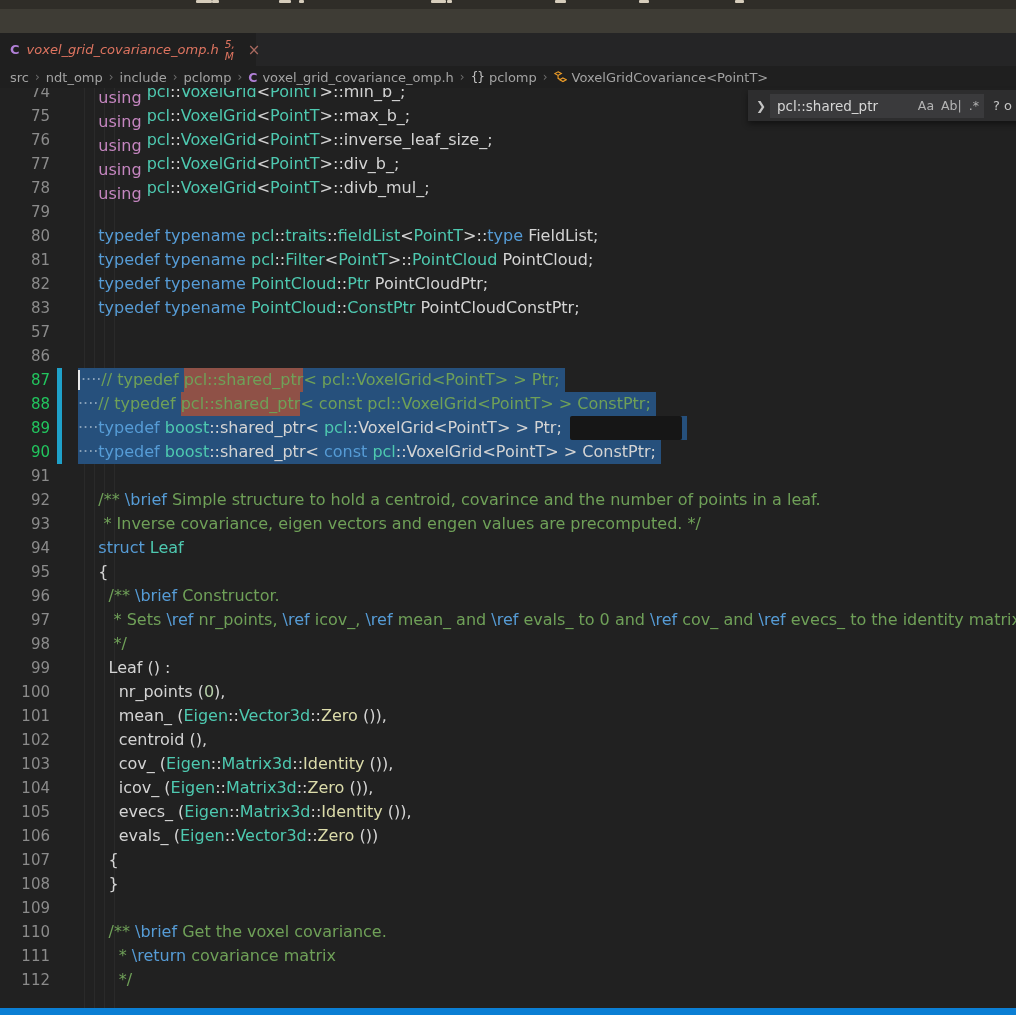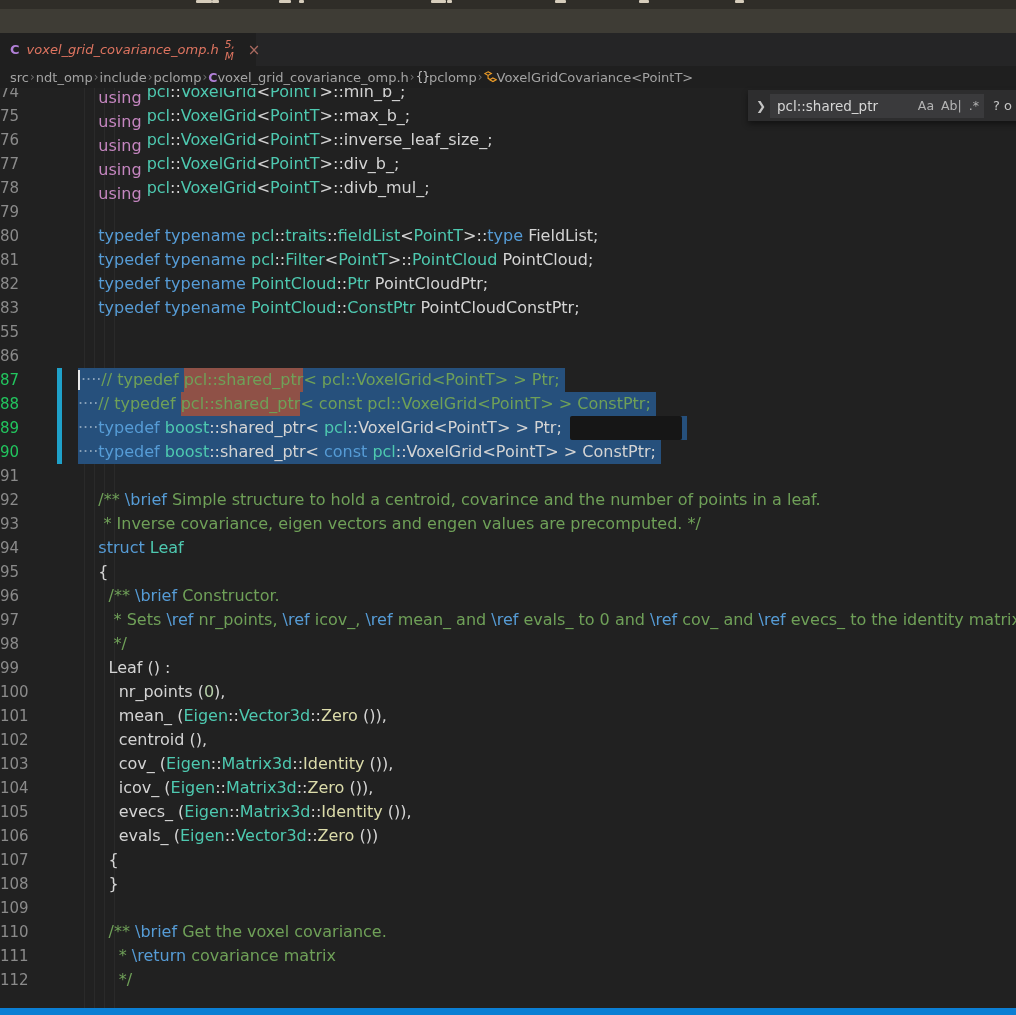--- a/index.html
+++ b/index.html
@@ -15,34 +15,34 @@
   
   .tabbar { position:absolute; left:0; top:33px; width:100%; height:33px; background:#252526; display:flex; }
   .tab { width:256px; height:33px; background:#1f1f1f; display:flex; align-items:center; padding:0 10px; gap:7px; }
   .tab .cicon { color:#b180d7; font-weight:bold; font-size:13px; }
   .tab .title { font-style:italic; font-size:13px; color:#de7460; }
   .tab .badge { font-style:italic; font-size:10.5px; color:#de7460; margin-left:-1px; }
   .tab .close { color:#a96a60; font-size:15px; margin-left:6px; cursor:pointer; }
 
   
   .breadcrumb { position:absolute; left:0; top:66px; width:100%; height:22px; background:#1f1f1f;
-                display:flex; align-items:center; padding-left:10px; font-size:13px;
+                display:flex; align-items:center; padding-left:10px; gap:5px; font-size:13px;
                 color:#a3a3a3; z-index:5; white-space:nowrap; }
   .breadcrumb .sep { color:#6e6e6e; font-size:12px; padding:0 1px; }
   .breadcrumb .bc-item { cursor:pointer; }
   .breadcrumb .bc-cicon { color:#b180d7; font-weight:bold; font-size:12.5px; }
   .breadcrumb .bc-ns { color:#c5c5c5; font-size:12px; letter-spacing:-1px; }
   .breadcrumb svg { display:block; }
 
   
   .editor-layer { position:absolute; left:0; top:0; width:100%; height:1008px; z-index:1; }
   .guide { position:absolute; top:88px; bottom:0; width:1px; background:rgba(210,210,210,0.05); }
   .rows { position:absolute; left:0; top:80px; width:100%; }
   .row { display:flex; height:24px; align-items:stretch; }
-  .ln { width:50px; font-size:15px; color:#8b8b8b; line-height:24px; flex:none; cursor:pointer; }
+  .ln { width:50px; text-align:right; font-size:15px; color:#8b8b8b; line-height:24px; flex:none; cursor:pointer; }
   .row.active .ln { color:#22c55e; }
   .dec { width:28px; flex:none; position:relative; }
   .modbar { position:absolute; left:7px; top:0; width:5px; height:100%; background:#1fa1c9; }
   .code { flex:1; white-space:pre; font-size:16px; line-height:24px; overflow:visible; position:relative; cursor:text; }
   .content { display:inline-flex; align-items:center; height:24px; }
   .row.sel .content { background:#26507c; padding-right:5px; }
   .code span { white-space:pre; }
   .tok-kw { color:#569cd6; }
   .tok-kp { color:#c586c0;margin-top:12px; }
   .tok-ty { color:#4ec9b0; }
@@ -174,21 +174,21 @@
           <div class="ln">82</div>
           <div class="dec"></div>
           <div class="code"><span class="content"><span class="tok-kw">    typedef typename </span><span class="tok-ty">PointCloud</span><span class="tok-pl">::</span><span class="tok-ty">Ptr</span><span class="tok-pl"> PointCloudPtr;</span></span></div>
         </div>
         <div class="row">
           <div class="ln">83</div>
           <div class="dec"></div>
           <div class="code"><span class="content"><span class="tok-kw">    typedef typename </span><span class="tok-ty">PointCloud</span><span class="tok-pl">::</span><span class="tok-ty">ConstPtr</span><span class="tok-pl"> PointCloudConstPtr;</span></span></div>
         </div>
         <div class="row">
-          <div class="ln">55</div>
+          <div class="ln">57</div>
           <div class="dec"></div>
           <div class="code"><span class="content"></span></div>
         </div>
         <div class="row">
           <div class="ln">86</div>
           <div class="dec"></div>
           <div class="code"><span class="content"></span></div>
         </div>
         <div class="row sel active">
           <div class="ln">87</div>

